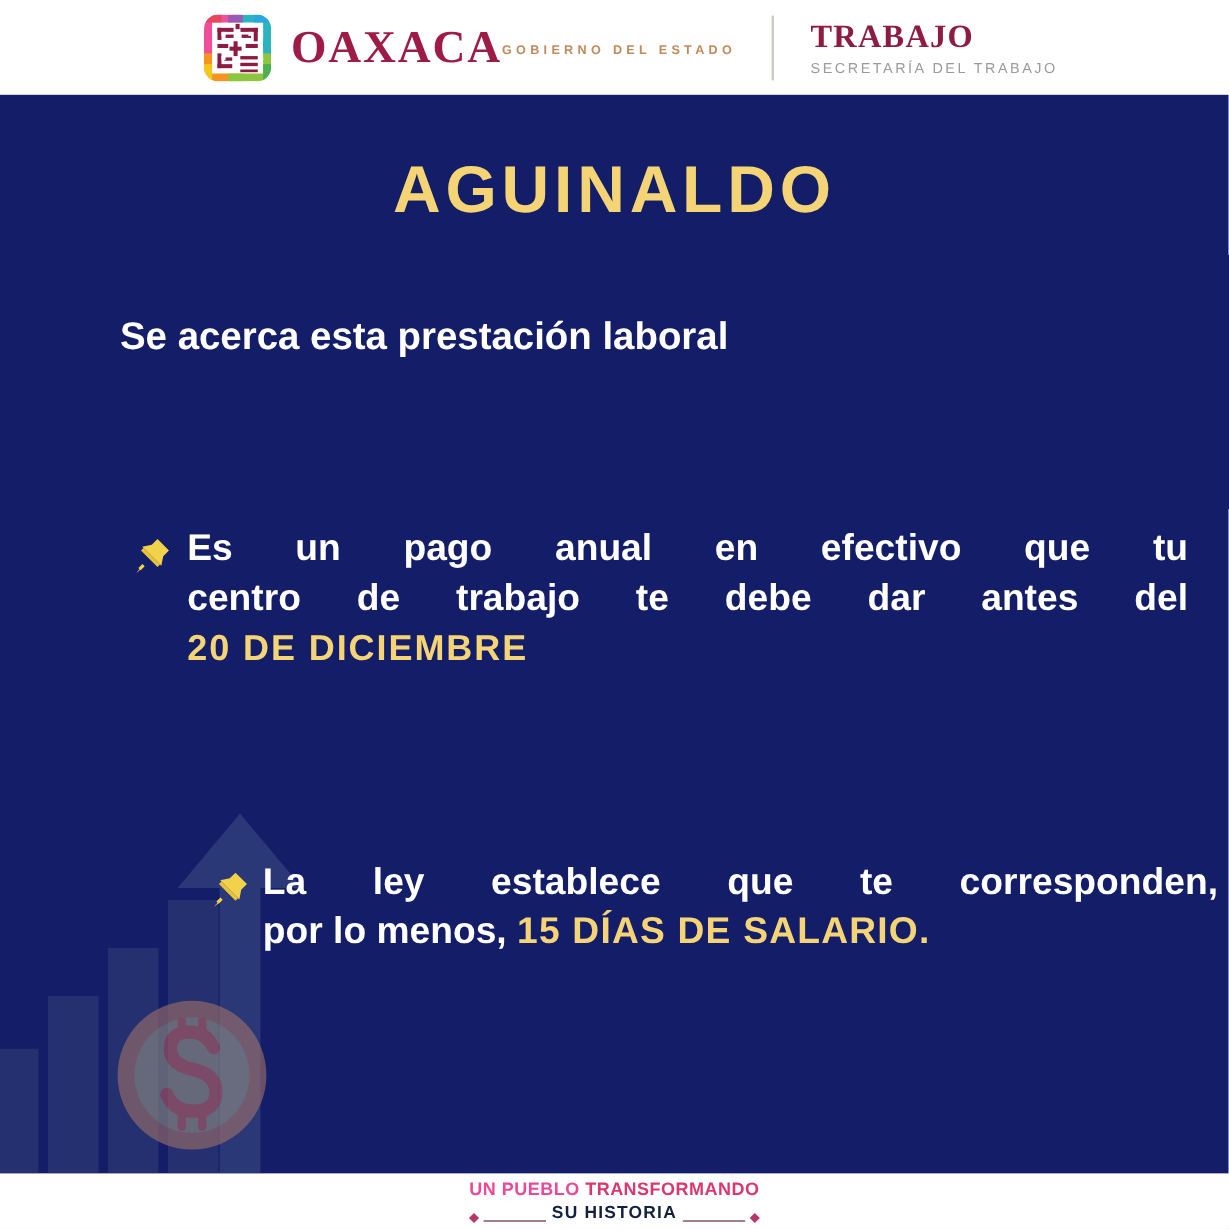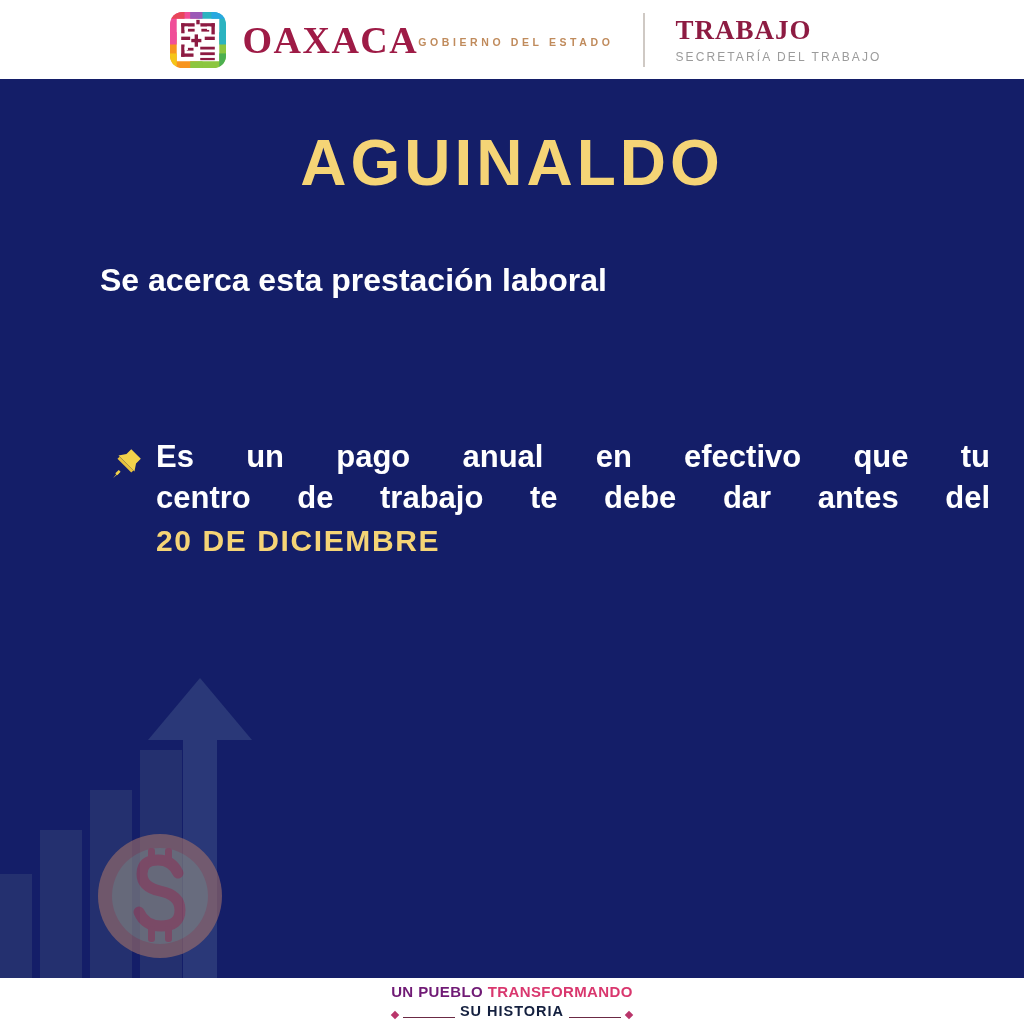--- a/index.html
+++ b/index.html
@@ -122,21 +122,21 @@
     width: 260px;
     height: 300px;
     pointer-events: none;
   }
 
   #title {
     position: absolute;
     left: 0; right: 0;
     top: 52px;
     text-align: center;
-    font-size: 64px;
+    font-size: 55px;
     font-weight: bold;
     color: #f5d476;
     letter-spacing: 4px;
     line-height: 1;
   }
 
   #lede {
     position: absolute;
     left: 100px;
     top: 179px;
@@ -213,21 +213,21 @@
     align-items: center;
     justify-content: center;
   }
   .slogan-line1 {
     font-size: 15px;
     font-weight: bold;
     letter-spacing: 0.4px;
     line-height: 1;
     white-space: nowrap;
   }
-  .sl-dark { color: #701a75; }
+  .sl-dark { color: #ec4899; }
   .sl-pink { color: #d9376e; }
   .slogan-line2 {
     display: flex;
     align-items: flex-end;
     gap: 5px;
     margin-top: 5px;
   }
   .sl-diamond {
     width: 6px;
     height: 6px;
@@ -371,20 +371,34 @@
         <path d="M16 48 L6 60 L18 50 Z" fill="#f2d24b"></path>
         <rect x="12.5" y="45.5" width="5" height="9" transform="rotate(45 15 50)" fill="#f2d24b"></rect>
       </svg>
       <div class="bullet-body">
         <div class="just-line">Es un pago anual en efectivo que tu</div>
         <div class="just-line">centro de trabajo te debe dar antes del</div>
         <div class="emph-line">20 DE DICIEMBRE</div>
       </div>
     </div>
 
+    <div class="bullet" id="bullet-2">
+      <svg class="pin" viewBox="0 0 64 64">
+        <g fill="#f2d24b">
+          <path d="M40 6 L58 24 L49 33 L46 48 L16 18 L31 15 Z"></path>
+          <path d="M18 20 L44 46 L40 50 L14 24 Z" fill="#e8c23d"></path>
+        </g>
+        <path d="M16 48 L6 60 L18 50 Z" fill="#f2d24b"></path>
+        <rect x="12.5" y="45.5" width="5" height="9" transform="rotate(45 15 50)" fill="#f2d24b"></rect>
+      </svg>
+      <div class="bullet-body">
+        <div class="just-line">La ley establece que te corresponden,</div>
+        <div class="just-line last"><span>por lo menos, </span><span class="emph">15 DÍAS DE SALARIO.</span></div>
+      </div>
+    </div>
 
   </div>
 
   <div id="footer-band">
     <div class="slogan-line1"><span class="sl-dark">UN PUEBLO </span><span class="sl-pink">TRANSFORMANDO</span></div>
     <div class="slogan-line2">
       <span class="sl-diamond"></span>
       <span class="sl-rule"></span>
       <span class="sl-hist">SU HISTORIA</span>
       <span class="sl-rule"></span>

